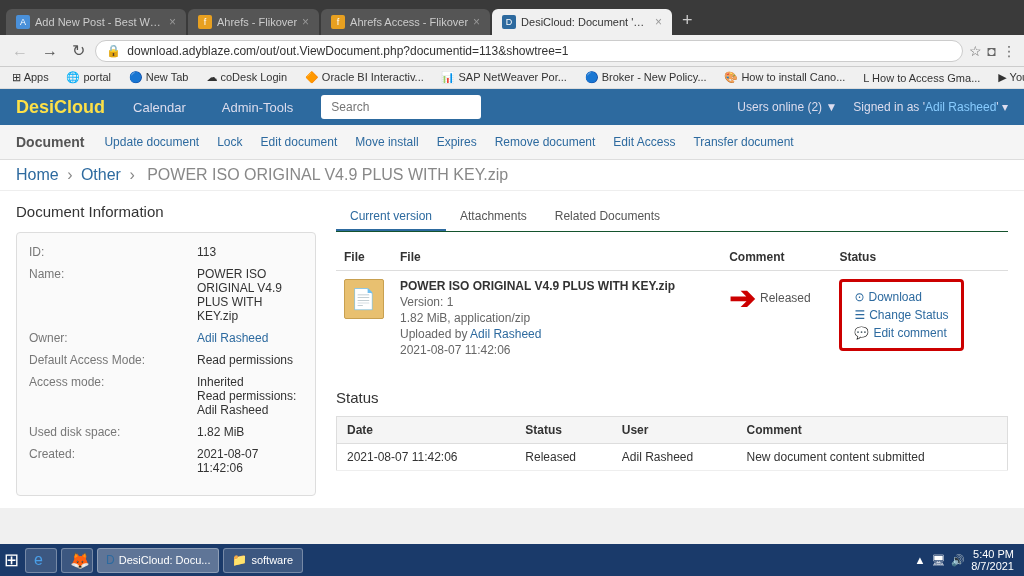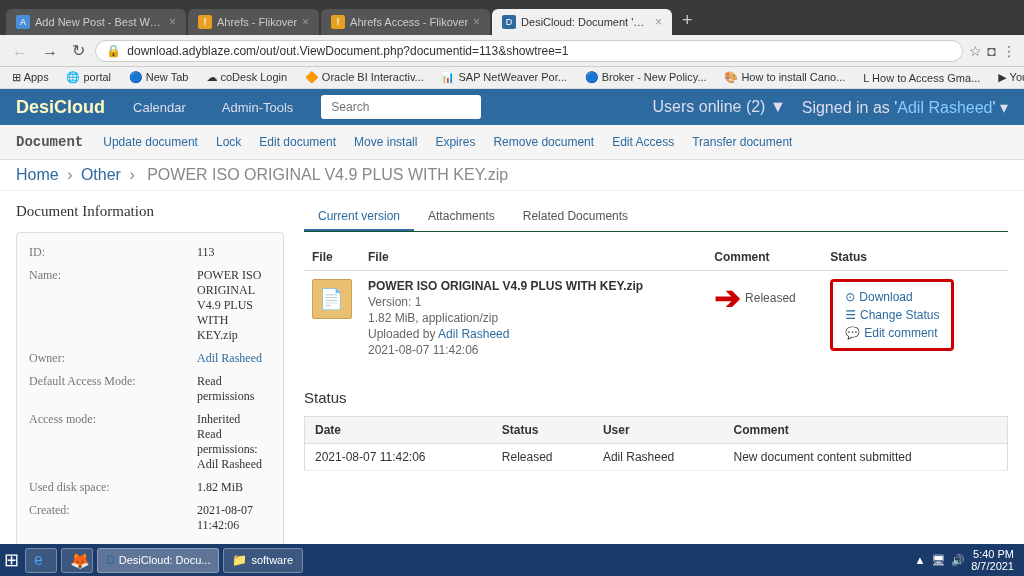--- a/index.html
+++ b/index.html
@@ -20,38 +20,38 @@
     .nav-btn.disabled { color: #bbb; cursor: default; }
     .address-bar { flex: 1; display: flex; align-items: center; background: white; border: 1px solid #ccc; border-radius: 12px; padding: 3px 10px; gap: 6px; }
     .address-bar .lock-icon { color: #5a8a5a; font-size: 12px; }
     .address-text { font-size: 12px; color: #333; flex: 1; }
     .nav-actions { display: flex; gap: 6px; align-items: center; }
     .nav-action-btn { background: none; border: none; cursor: pointer; color: #666; font-size: 14px; }
 
     .bookmarks-bar { background: #f0f0f0; border-bottom: 1px solid #ddd; padding: 3px 8px; display: flex; gap: 10px; align-items: center; font-size: 11px; color: #333; }
     .bookmark-item { display: flex; align-items: center; gap: 3px; cursor: pointer; padding: 1px 4px; border-radius: 3px; white-space: nowrap; }
     .app-header { background: #2d6a9f; display: flex; align-items: center; padding: 6px 16px; gap: 20px; }
-    .app-logo { color: #fef9c3; font-size: 18px; font-weight: bold; }
+    .app-logo { color: #fde047; font-size: 18px; font-weight: bold; }
     .app-nav-item { color: #dde; font-size: 13px; cursor: pointer; padding: 4px 8px; }
     .app-search { background: white; border: none; border-radius: 3px; padding: 5px 10px; font-size: 12px; width: 160px; }
-    .app-header-right { margin-left: auto; display: flex; align-items: center; gap: 16px; color: #dde; font-size: 16px; }
+    .app-header-right { margin-left: auto; display: flex; align-items: center; gap: 16px; color: #dde; font-size: 12px; }
     .app-header-right a { color: #8cf; text-decoration: none; }
 
     .doc-toolbar { background: #f5f5f5; border-bottom: 1px solid #ddd; padding: 6px 16px; display: flex; align-items: center; gap: 2px; }
-    .doc-toolbar .doc-label { font-weight: bold; color: #555; font-size: 14px; margin-right: 10px; font-family: Liberation Mono, monospace; }
+    .doc-toolbar .doc-label { font-weight: bold; color: #555; font-size: 14px; margin-right: 10px; }
     .doc-toolbar-btn { background: none; border: none; cursor: pointer; color: #2d6a9f; font-size: 12px; padding: 4px 8px; text-decoration: none; }
 
     .breadcrumb { padding: 6px 16px; font-size: 16px; color: #555; border-bottom: 1px solid #eee; background: white; }
     .breadcrumb a { color: #2d6a9f; text-decoration: none; }
     .breadcrumb span { color: #888; margin: 0 4px; }
 
     .main-content { display: flex; padding: 12px 16px; gap: 20px; background: white; }
 
     
-    .doc-info { width: 268px; flex-shrink: 0; font-family: Liberation Serif, serif; }
+    .doc-info { width: 300px; flex-shrink: 0; }
     .doc-info h2 { font-size: 15px; color: #333; margin-bottom: 12px; font-weight: normal; }
     .info-panel { border: 1px solid #ddd; border-radius: 4px; padding: 12px; background: #fafafa; }
     .info-row { display: flex; margin-bottom: 8px; font-size: 12px; gap: 48px; }
     .info-label { color: #777; width: 120px; flex-shrink: 0; }
     .info-value { color: #333; }
     .info-value a { color: #2d6a9f; text-decoration: none; }
 
     
     .doc-main { flex: 1; }
     .tabs { display: flex; border-bottom: 1px solid #14532d; margin-bottom: 12px; }

